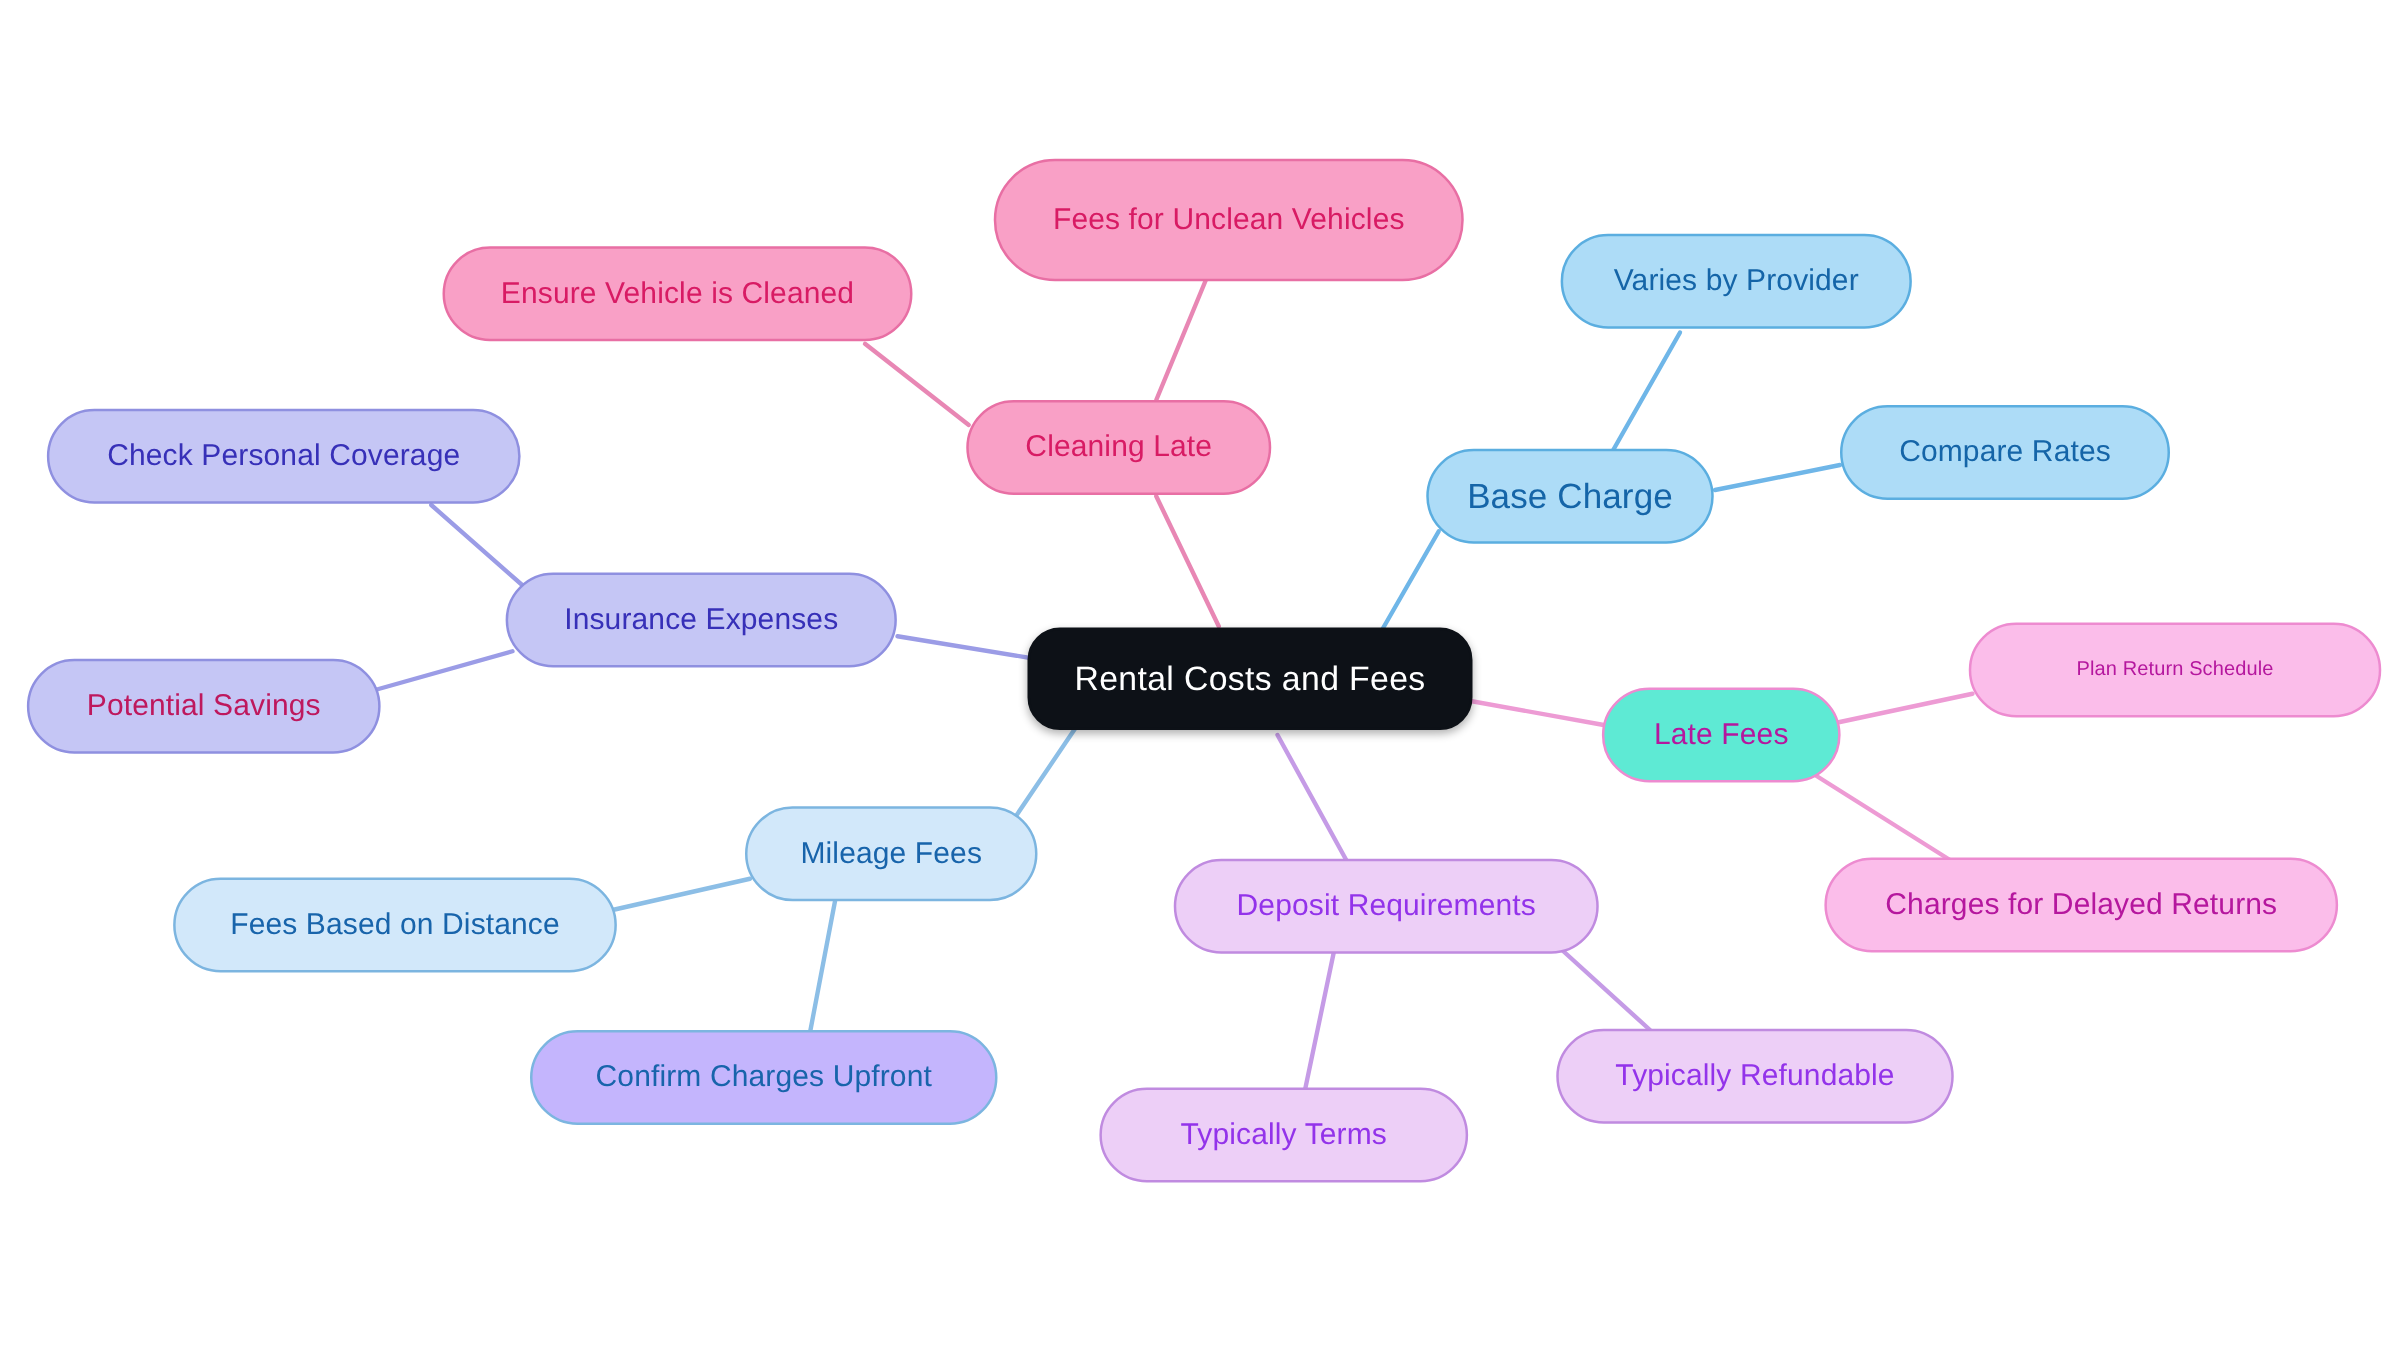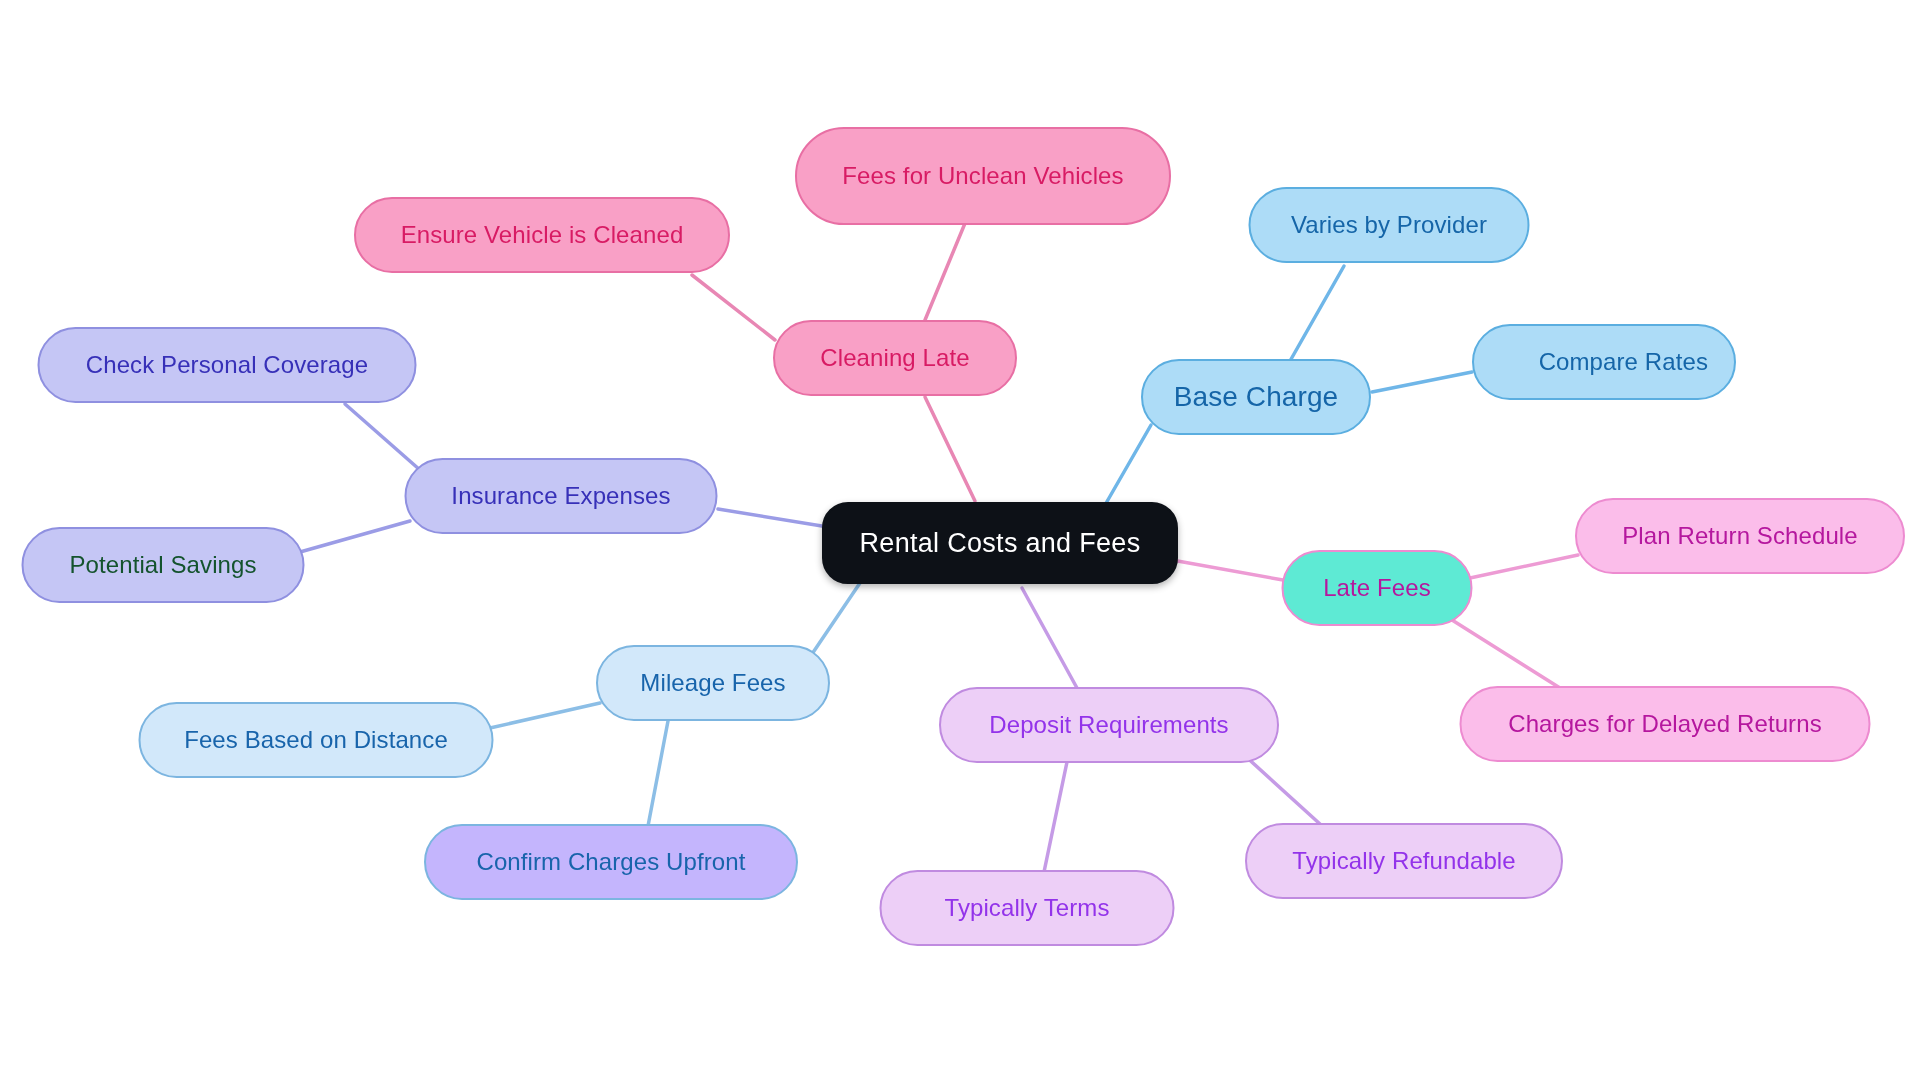--- a/index.html
+++ b/index.html
@@ -83,39 +83,39 @@
   <div id="node-layer">
       <div class="node node-root" style="left: 1000px; top: 543px; width: 356px; height: 82px; font-size: 27px;">
         <span class="node-label">Rental Costs and Fees</span>
       </div>
       <div class="node" style="left: 1256px; top: 397px; width: 230px; height: 76px; font-size: 28px; background: rgb(173, 220, 247); border-color: rgb(91, 174, 224); color: rgb(21, 101, 168);">
         <span class="node-label">Base Charge</span>
       </div>
       <div class="node" style="left: 1389px; top: 225px; width: 281px; height: 76px; font-size: 24px; background: rgb(173, 220, 247); border-color: rgb(91, 174, 224); color: rgb(21, 101, 168);">
         <span class="node-label">Varies by Provider</span>
       </div>
-      <div class="node" style="left: 1604px; top: 362px; width: 264px; height: 76px; font-size: 24px; background: rgb(173, 220, 247); border-color: rgb(91, 174, 224); color: rgb(21, 101, 168); justify-content: flex-end;">
+      <div class="node" style="left: 1604px; top: 362px; width: 264px; height: 76px; font-size: 24px; background: rgb(173, 220, 247); border-color: rgb(91, 174, 224); color: rgb(21, 101, 168);">
         <span class="node-label">Compare Rates</span>
       </div>
       <div class="node" style="left: 895px; top: 358px; width: 244px; height: 76px; font-size: 24px; background: rgb(249, 160, 198); border-color: rgb(232, 111, 164); color: rgb(216, 27, 100);">
         <span class="node-label">Cleaning Late</span>
       </div>
       <div class="node" style="left: 983px; top: 176px; width: 376px; height: 98px; font-size: 24px; background: rgb(249, 160, 198); border-color: rgb(232, 111, 164); color: rgb(216, 27, 100);">
         <span class="node-label">Fees for Unclean Vehicles</span>
       </div>
       <div class="node" style="left: 542px; top: 235px; width: 376px; height: 76px; font-size: 24px; background: rgb(249, 160, 198); border-color: rgb(232, 111, 164); color: rgb(216, 27, 100);">
         <span class="node-label">Ensure Vehicle is Cleaned</span>
       </div>
       <div class="node" style="left: 561px; top: 496px; width: 313px; height: 76px; font-size: 24px; background: rgb(197, 198, 245); border-color: rgb(143, 144, 224); color: rgb(55, 48, 184);">
         <span class="node-label">Insurance Expenses</span>
       </div>
       <div class="node" style="left: 227px; top: 365px; width: 379px; height: 76px; font-size: 24px; background: rgb(197, 198, 245); border-color: rgb(143, 144, 224); color: rgb(55, 48, 184);">
         <span class="node-label">Check Personal Coverage</span>
       </div>
-      <div class="node" style="left: 163px; top: 565px; width: 283px; height: 76px; font-size: 24px; background: rgb(197, 198, 245); border-color: rgb(143, 144, 224); color: #14532d;">
+      <div class="node" style="left: 163px; top: 565px; width: 283px; height: 76px; font-size: 24px; background: rgb(197, 198, 245); border-color: rgb(143, 144, 224); color: #be185d;">
         <span class="node-label">Potential Savings</span>
       </div>
       <div class="node" style="left: 713px; top: 683px; width: 234px; height: 76px; font-size: 24px; background: rgb(210, 232, 250); border-color: rgb(124, 181, 224); color: rgb(24, 100, 171);">
         <span class="node-label">Mileage Fees</span>
       </div>
       <div class="node" style="left: 316px; top: 740px; width: 355px; height: 76px; font-size: 24px; background: rgb(210, 232, 250); border-color: rgb(124, 181, 224); color: rgb(24, 100, 171);">
         <span class="node-label">Fees Based on Distance</span>
       </div>
       <div class="node" style="left: 611px; top: 862px; width: 374px; height: 76px; font-size: 24px; background: #c4b5fd; border-color: rgb(124, 181, 224); color: rgb(24, 100, 171);">
         <span class="node-label">Confirm Charges Upfront</span>
@@ -125,20 +125,20 @@
       </div>
       <div class="node" style="left: 1027px; top: 908px; width: 295px; height: 76px; font-size: 24px; background: rgb(237, 207, 247); border-color: rgb(192, 139, 224); color: rgb(147, 51, 234);">
         <span class="node-label">Typically Terms</span>
       </div>
       <div class="node" style="left: 1404px; top: 861px; width: 318px; height: 76px; font-size: 24px; background: rgb(237, 207, 247); border-color: rgb(192, 139, 224); color: rgb(147, 51, 234);">
         <span class="node-label">Typically Refundable</span>
       </div>
       <div class="node" style="left: 1377px; top: 588px; width: 191px; height: 76px; font-size: 24px; background: #5eead4; border-color: rgb(237, 139, 208); color: rgb(181, 23, 158);">
         <span class="node-label">Late Fees</span>
       </div>
-      <div class="node" style="left: 1740px; top: 536px; width: 330px; height: 76px; font-size: 24px; background: rgb(251, 189, 234); border-color: rgb(237, 139, 208); color: rgb(181, 23, 158);">
+      <div class="node" style="left: 1740px; top: 536px; width: 330px; height: 76px; font-size: 16px; background: rgb(251, 189, 234); border-color: rgb(237, 139, 208); color: rgb(181, 23, 158);">
         <span class="node-label">Plan Return Schedule</span>
       </div>
       <div class="node" style="left: 1665px; top: 724px; width: 411px; height: 76px; font-size: 24px; background: rgb(251, 189, 234); border-color: rgb(237, 139, 208); color: rgb(181, 23, 158);">
         <span class="node-label">Charges for Delayed Returns</span>
       </div>
     </div>
 </div>
 
 </body></html>

